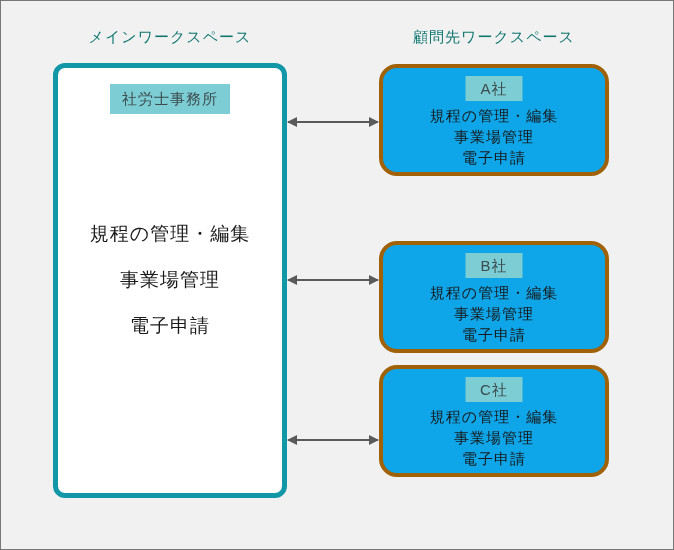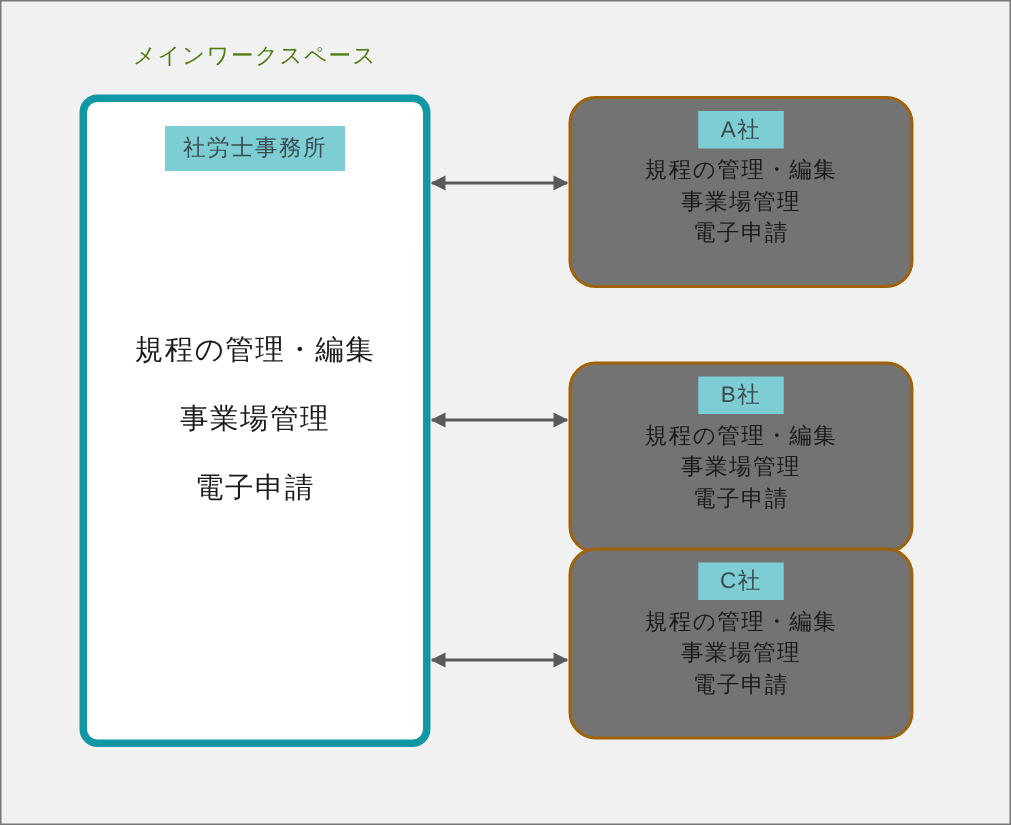--- a/index.html
+++ b/index.html
@@ -14,21 +14,21 @@
     background: #f1f1f2;
     border: 1px solid #777;
     overflow: hidden;
   }
   .col-label {
     position: absolute;
     top: 27px;
     text-align: center;
     font-size: 15px;
     letter-spacing: 1px;
-    color: #4d7c0f;
+    color: #0f766e;
   }
   .main-label { left: 52px; width: 234px; }
   .client-label { left: 378px; width: 230px; }
 
   .main-box {
     position: absolute;
     left: 52px; top: 62px;
     width: 234px; height: 435px;
     box-sizing: border-box;
     background: #ffffff;
@@ -56,24 +56,24 @@
     width: 100%;
     text-align: center;
     font-size: 19px;
     line-height: 46px;
     color: #1a1a1a;
     letter-spacing: 1px;
   }
   .client-box {
     position: absolute;
     left: 378px;
-    width: 230px; height: 128px;
+    width: 230px; height: 112px;
     box-sizing: border-box;
-    background: #737373;
-    border: 2px solid #a16207;
+    background: #0ea5e9;
+    border: 4px solid #a16207;
     border-radius: 18px;
   }
   .client-badge {
     top: 8px;
     width: 57px; height: 25px;
     line-height: 25px;
   }
   .client-features {
     position: absolute;
     top: 37px; left: 0;
@@ -100,20 +100,21 @@
   }
   .arrow::before { left: -1px; border-right: 10px solid #5a5a5a; }
   .arrow::after  { right: -1px; border-left: 10px solid #5a5a5a; }
 </style>
 </head>
 <body>
 
 <div class="canvas">
 
   <div class="col-label main-label">メインワークスペース</div>
+  <div class="col-label client-label">顧問先ワークスペース</div>
 
   <div class="main-box">
     <div class="badge main-badge">社労士事務所</div>
     <div class="main-features">
       <div>規程の管理・編集</div>
       <div>事業場管理</div>
       <div>電子申請</div>
     </div>
   </div>
 

